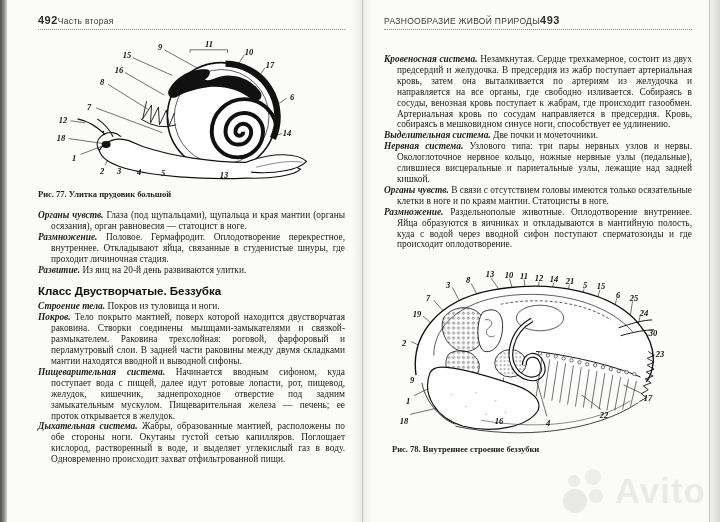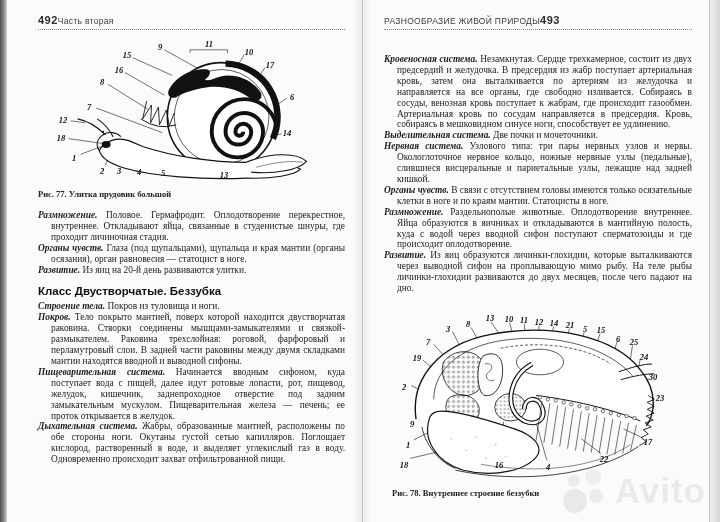--- a/index.html
+++ b/index.html
@@ -116,22 +116,22 @@
       <span class="fig-label" style="left:22px;top:122px">1</span>
       <span class="fig-label" style="left:50px;top:135px">2</span>
       <span class="fig-label" style="left:67px;top:135px">3</span>
       <span class="fig-label" style="left:87px;top:136px">4</span>
       <span class="fig-label" style="left:111px;top:137px">5</span>
       <span class="fig-label" style="left:172px;top:139px">13</span>
     </div>
     <div class="fig-caption">Рис. 77. Улитка прудовик большой</div>
 
     <div class="paras">
+      <p class="para"><span class="term">Органы чувств.</span><span> Глаза (под щупальцами), щупальца и края мантии (органы осязания), орган равновесия — статоцист в ноге.</span></p>
       <p class="para"><span class="term">Размножение.</span><span> Половое. Гермафродит. Оплодотворение перекрестное, внутреннее. Откладывают яйца, связанные в студенистые шнуры, где проходит личиночная стадия.</span></p>
-      <p class="para"><span class="term">Органы чувств.</span><span> Глаза (под щупальцами), щупальца и края мантии (органы осязания), орган равновесия — статоцист в ноге.</span></p>
       <p class="para"><span class="term">Развитие.</span><span> Из яиц на 20-й день развиваются улитки.</span></p>
     </div>
 
     <h2 class="class-heading">Класс Двустворчатые. Беззубка</h2>
 
     <div>
       <p class="para"><span class="term">Строение тела.</span><span> Покров из туловища и ноги.</span></p>
       <p class="para"><span class="term">Покров.</span><span> Тело покрыто мантией, поверх которой находится двустворчатая раковина. Створки соединены мышцами-замыкателями и связкой-размыкателем. Раковина трехслойная: роговой, фарфоровый и перламутровый слои. В задней части раковины между двумя складками мантии находятся вводной и выводной сифоны.</span></p>
       <p class="para"><span class="term">Пищеварительная система.</span><span> Начинается вводным сифоном, куда поступает вода с пищей, далее идут ротовые лопасти, рот, пищевод, желудок, кишечник, заднепроходное отверстие под задним замыкательным мускулом. Пищеварительная железа — печень; ее проток открывается в желудок.</span></p>
       <p class="para"><span class="term">Дыхательная система.</span><span> Жабры, образованные мантией, расположены по обе стороны ноги. Окутаны густой сетью капилляров. Поглощает кислород, растворенный в воде, и выделяет углекислый газ в воду. Одновременно происходит захват отфильтрованной пищи.</span></p>
@@ -143,21 +143,20 @@
       <span class="pg-title">РАЗНООБРАЗИЕ ЖИВОЙ ПРИРОДЫ</span>
       <span class="pg-num">493</span>
     </div>
 
     <div class="paras paras-r">
       <p class="para"><span class="term">Кровеносная система.</span><span> Незамкнутая. Сердце трехкамерное, состоит из двух предсердий и желудочка. В предсердия из жабр поступает артериальная кровь, затем она выталкивается по артериям из желудочка и направляется на все органы, где свободно изливается. Собираясь в сосуды, венозная кровь поступает к жабрам, где происходит газообмен. Артериальная кровь по сосудам направляется в предсердия. Кровь, собираясь в мешковидном синусе ноги, способствует ее удлинению.</span></p>
       <p class="para"><span class="term">Выделительная система.</span><span> Две почки и мочеточники.</span></p>
       <p class="para"><span class="term">Нервная система.</span><span> Узлового типа: три пары нервных узлов и нервы. Окологлоточное нервное кольцо, ножные нервные узлы (педальные), слившиеся висцеральные и париетальные узлы, лежащие над задней кишкой.</span></p>
       <p class="para"><span class="term">Органы чувств.</span><span> В связи с отсутствием головы имеются только осязательные клетки в ноге и по краям мантии. Статоцисты в ноге.</span></p>
       <p class="para"><span class="term">Размножение.</span><span> Раздельнополые животные. Оплодотворение внутреннее. Яйца образуются в яичниках и откладываются в мантийную полость, куда с водой через вводной сифон поступают сперматозоиды и где происходит оплодотворение.</span></p>
-      <p class="para"><span class="term">Развитие.</span><span> Из яиц образуются личинки-глохидии, которые выталкиваются через выводной сифон на проплывающую мимо рыбу. На теле рыбы личинки-глохидии развиваются до двух месяцев, после чего падают на дно.</span></p>
     </div>
 
     <div class="figure fig78">
       <svg viewBox="0 0 300 185">
         <defs>
           <pattern id="dotsA" width="5" height="5" patternUnits="userSpaceOnUse">
             <circle cx="2.2" cy="2.2" r="1.1" fill="none" stroke="#222" stroke-width="0.5"></circle>
           </pattern>
           <pattern id="dotsB" width="4" height="4" patternUnits="userSpaceOnUse">
             <circle cx="2" cy="2" r="0.7" fill="#333"></circle>

